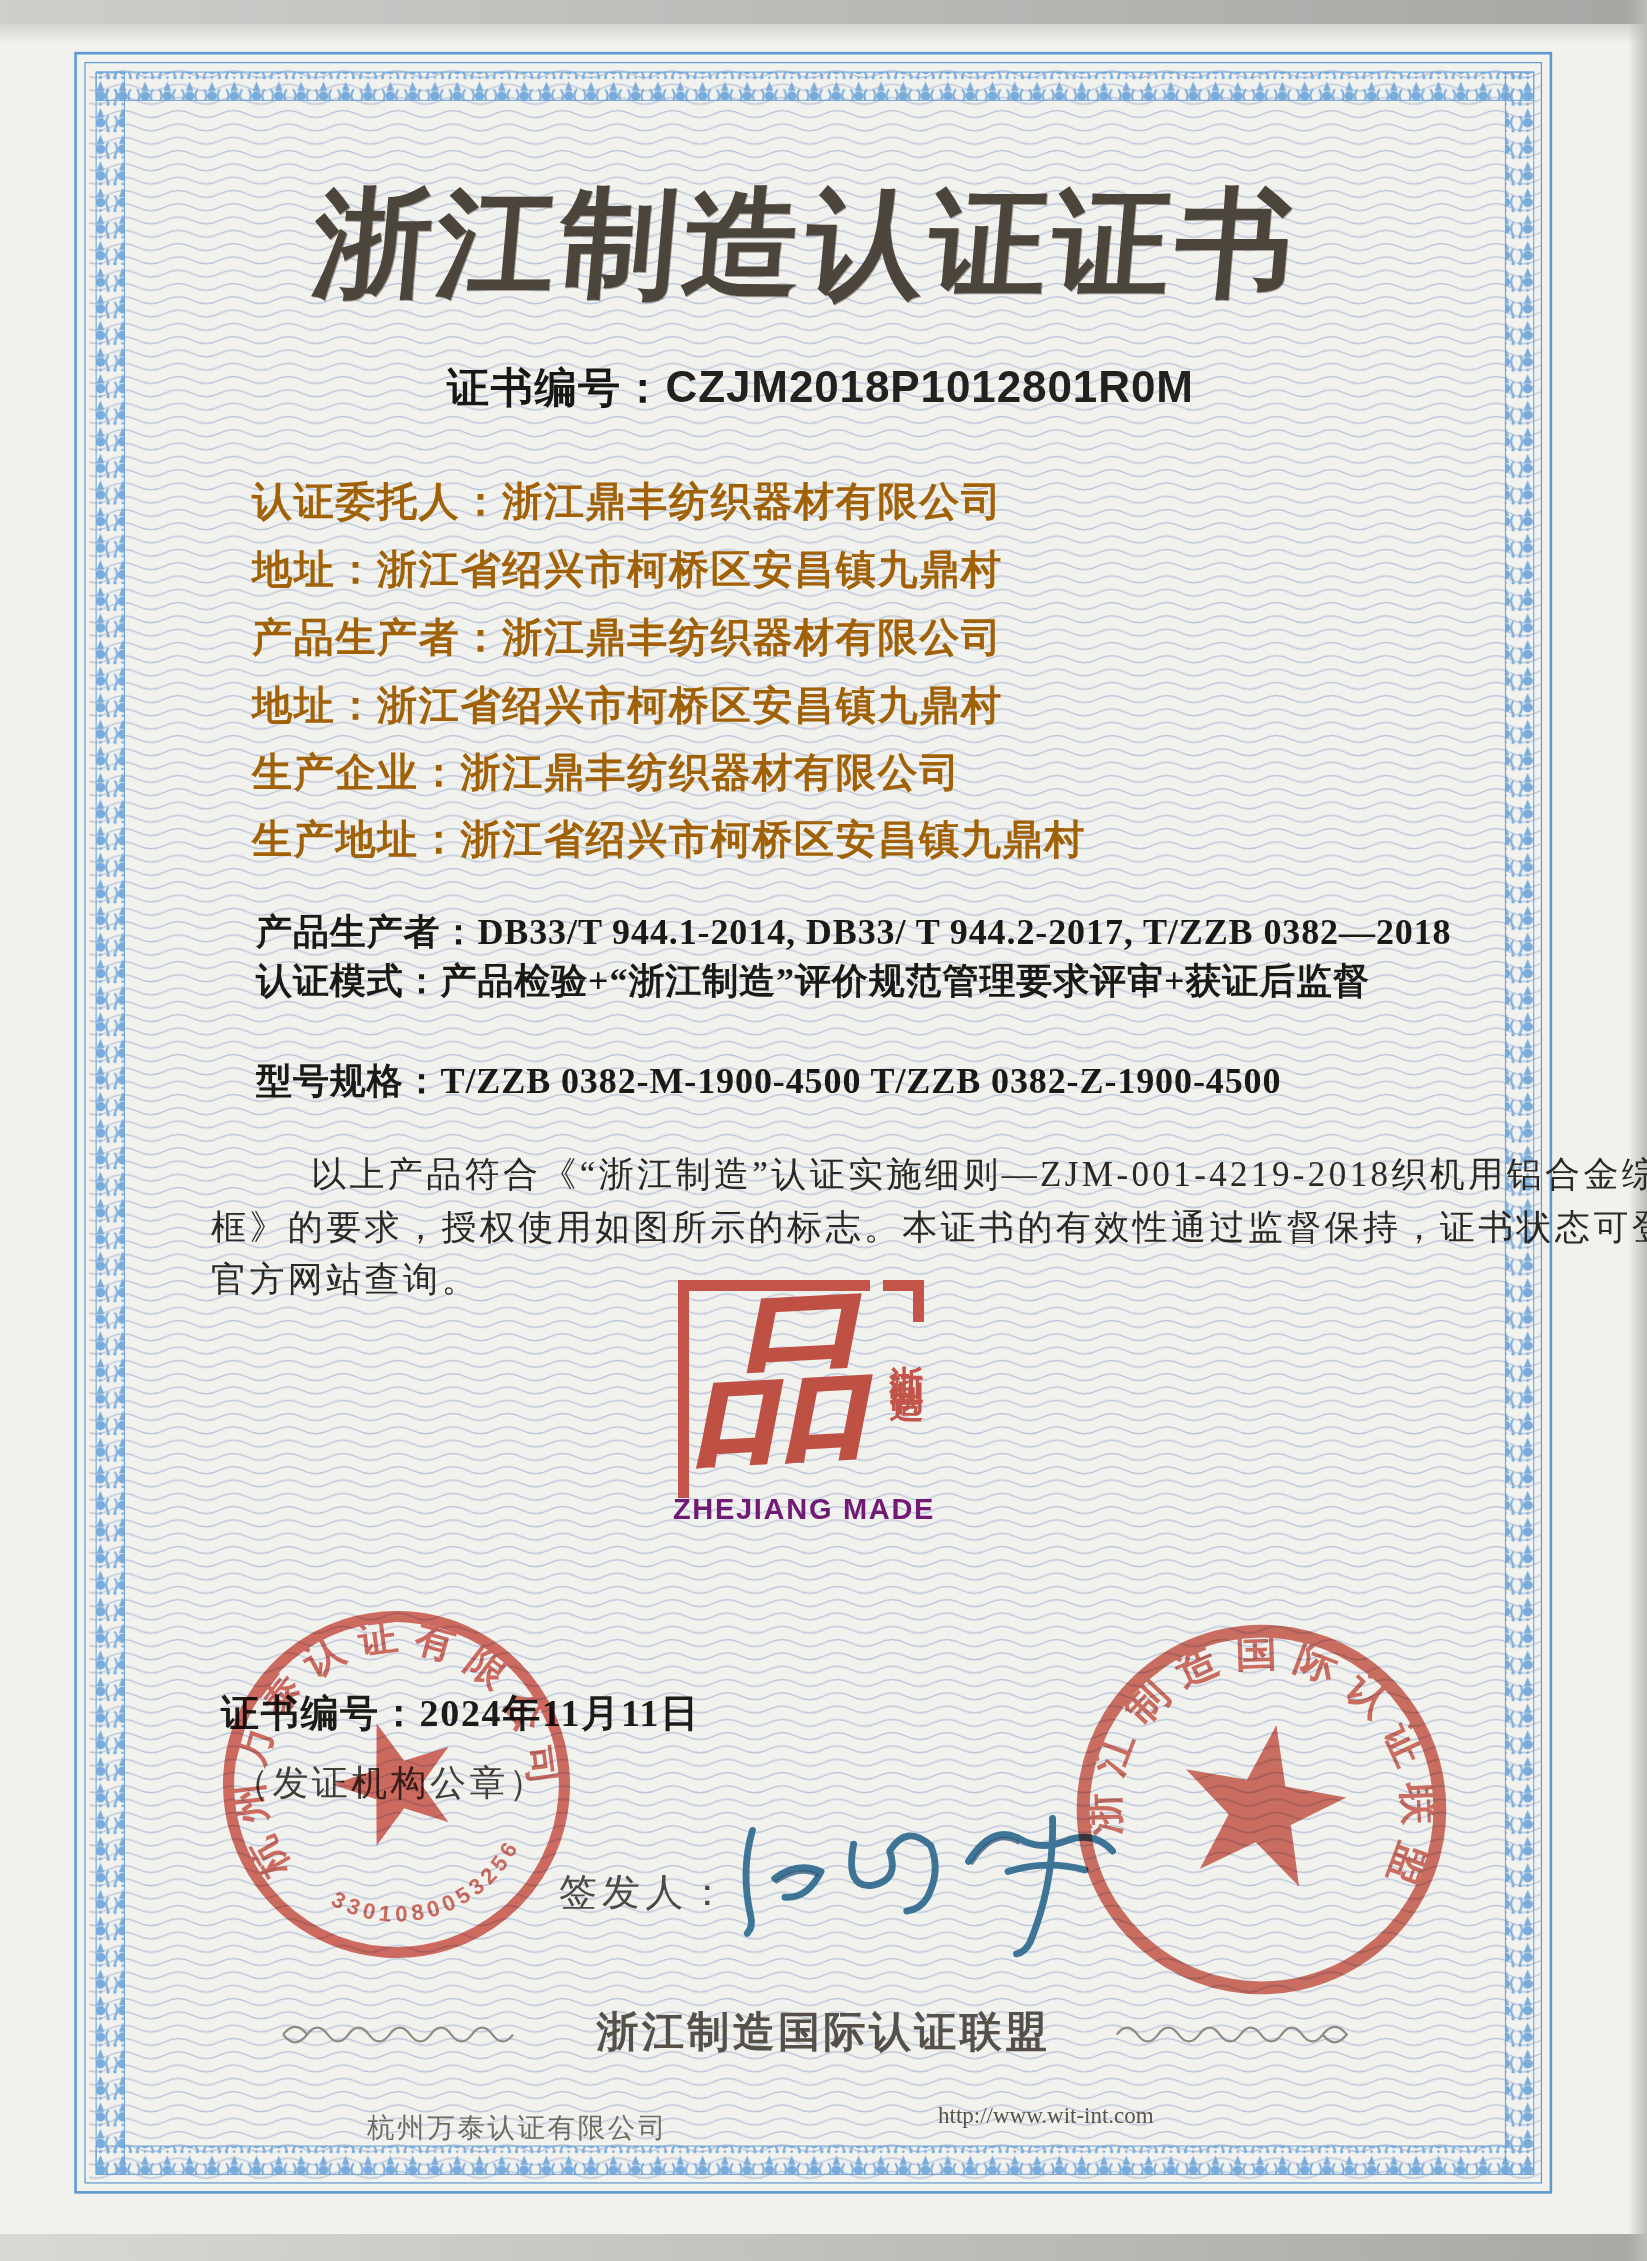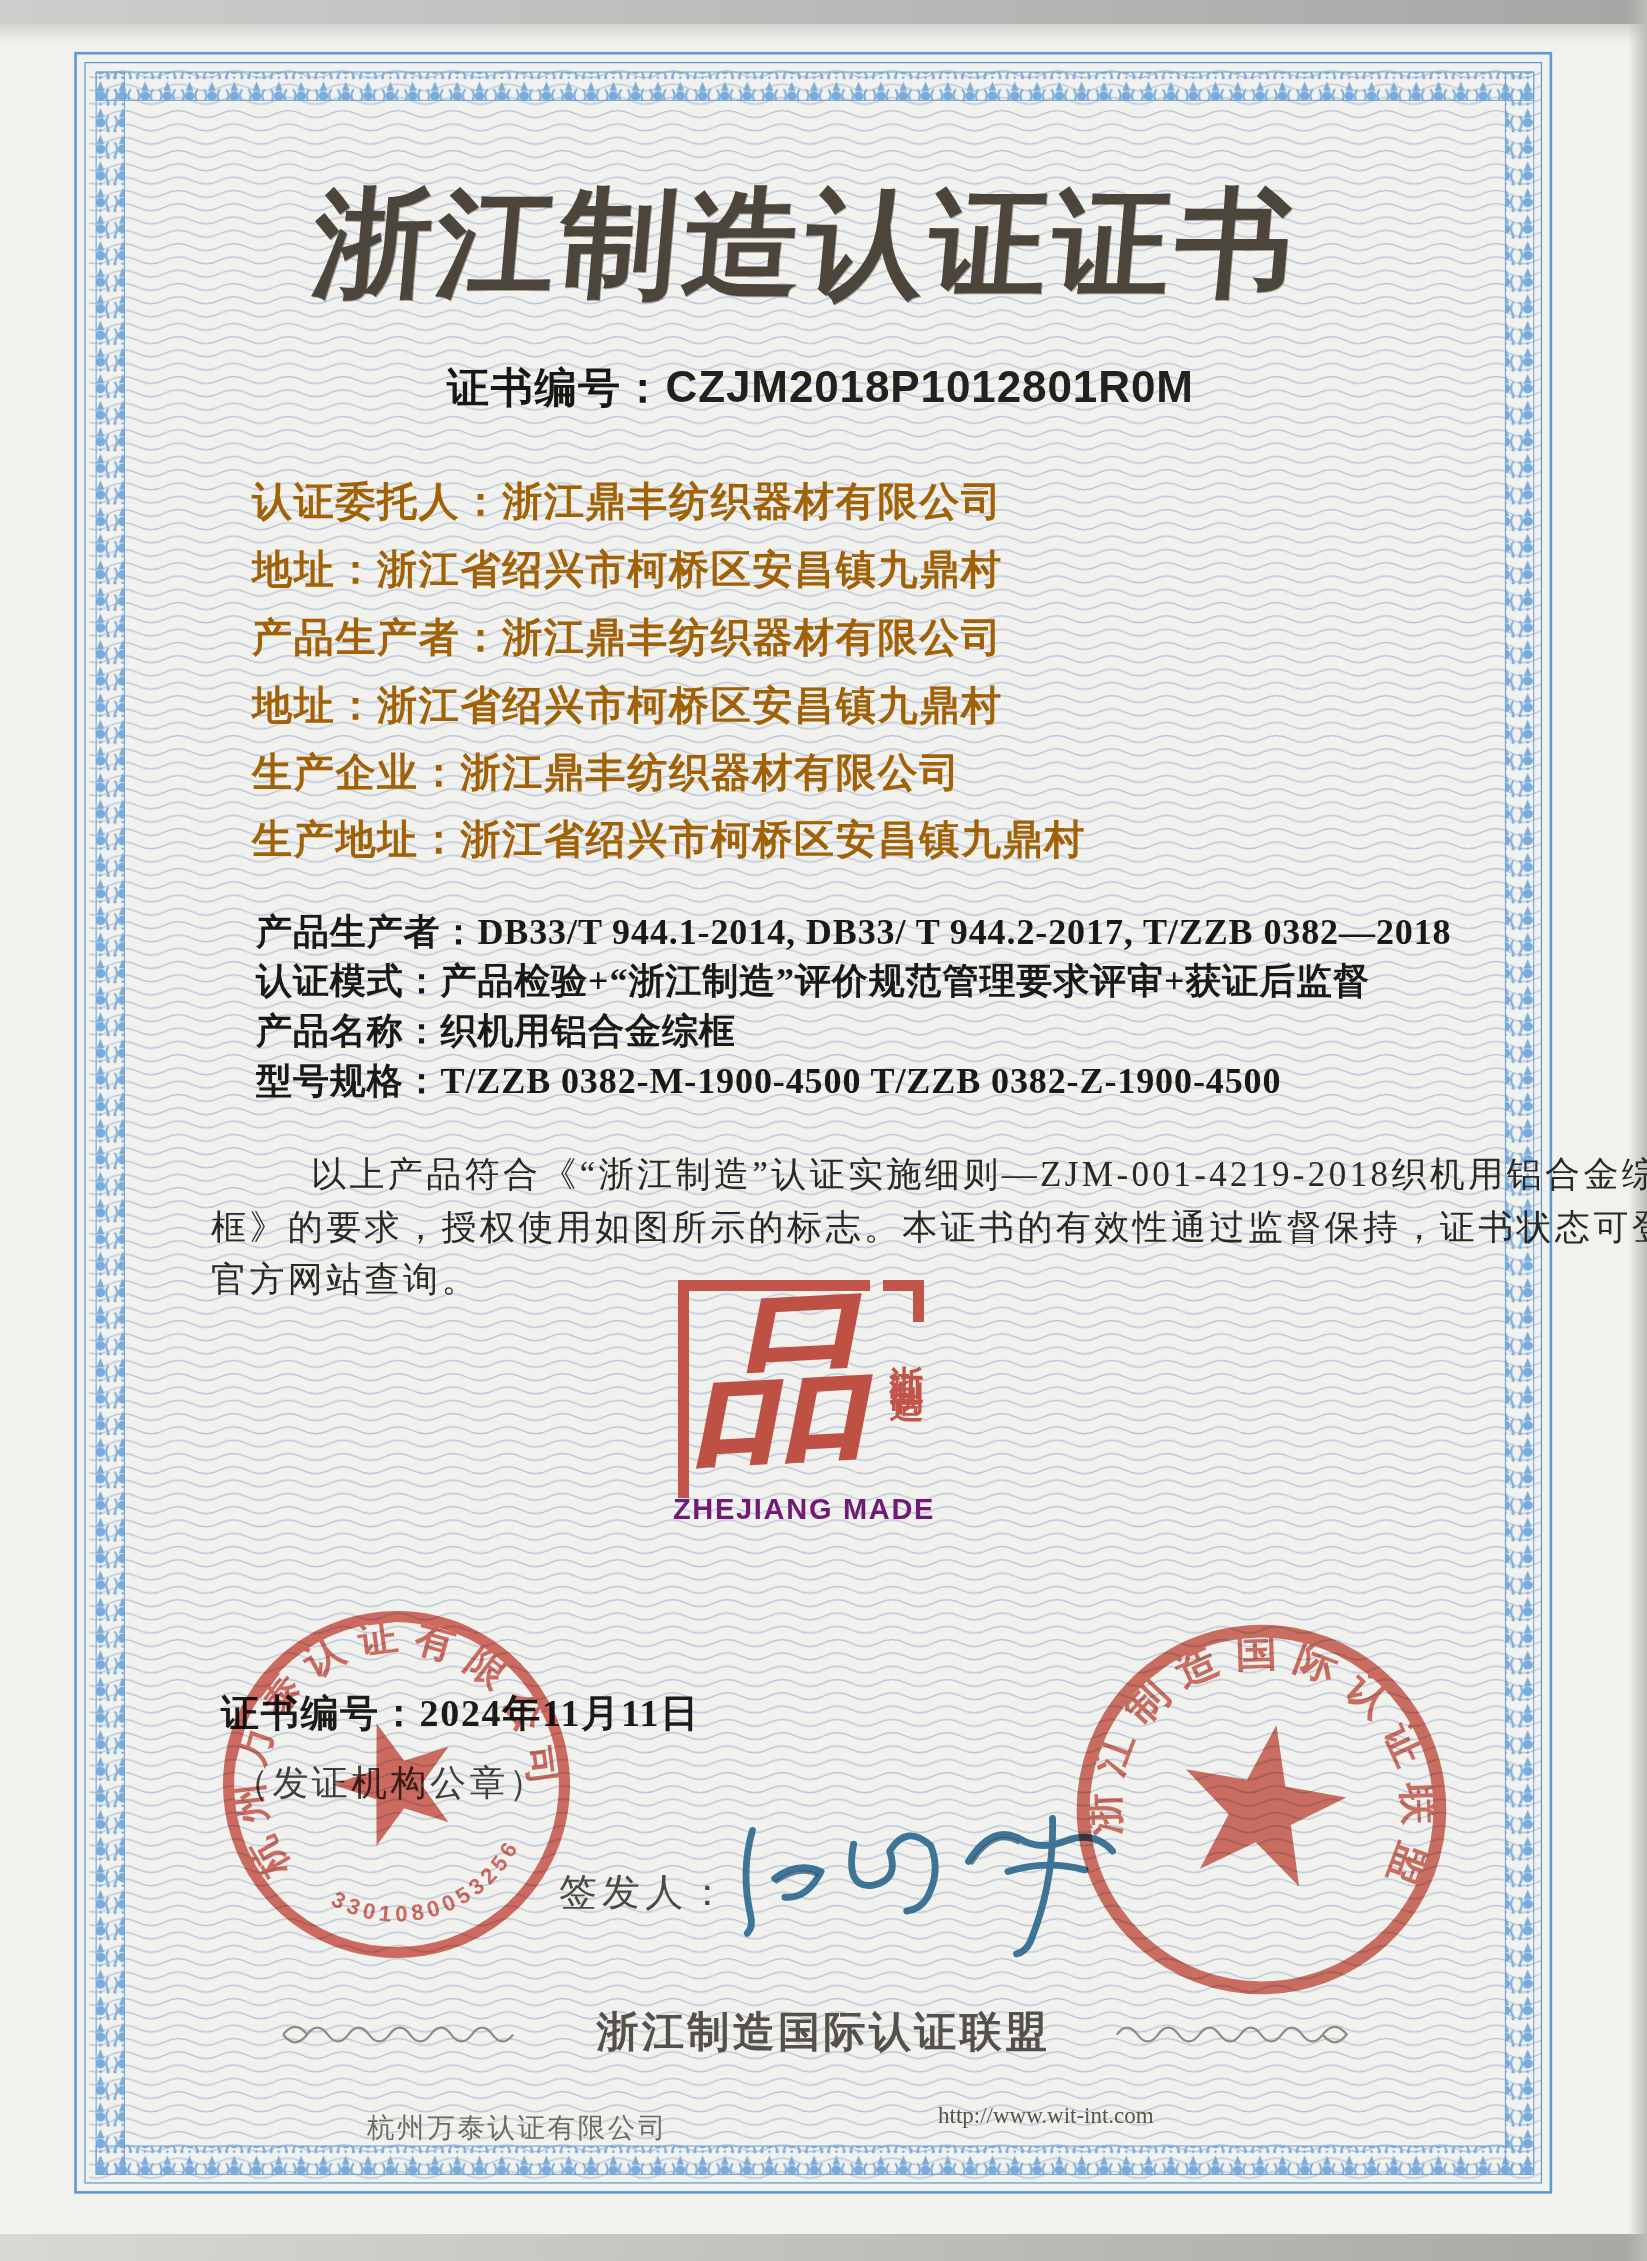--- a/index.html
+++ b/index.html
@@ -126,23 +126,20 @@
   <div class="abs fline" style="top:812px">
     <span>生产地址：</span><span>浙江省绍兴市柯桥区安昌镇九鼎村</span>
   </div>
 
   <div class="abs sline" style="top:908px">
     <span>产品生产者：</span><span>DB33/T 944.1-2014, DB33/ T 944.2-2017, T/ZZB 0382—2018</span>
   </div>
   <div class="abs sline" style="top:957px">
     <span>认证模式：</span><span>产品检验+“浙江制造”评价规范管理要求评审+获证后监督</span>
   </div>
-  <div class="abs sline" style="top:1007px">
-    <span>产品名称：</span><span>织机用铝合金综框</span>
-  </div>
   <div class="abs sline" style="top:1057px">
     <span>型号规格：</span><span>T/ZZB 0382-M-1900-4500  T/ZZB 0382-Z-1900-4500</span>
   </div>
 
   <div class="abs pline" style="left:311px;top:1151px">以上产品符合《“浙江制造”认证实施细则—ZJM-001-4219-2018织机用铝合金综</div>
   <div class="abs pline" style="left:211px;top:1204px">框》的要求，授权使用如图所示的标志。本证书的有效性通过监督保持，证书状态可登录</div>
   <div class="abs pline" style="left:211px;top:1256px">官方网站查询。</div>
 
   <div class="abs logo">
     <div class="bar lg-left"></div>

